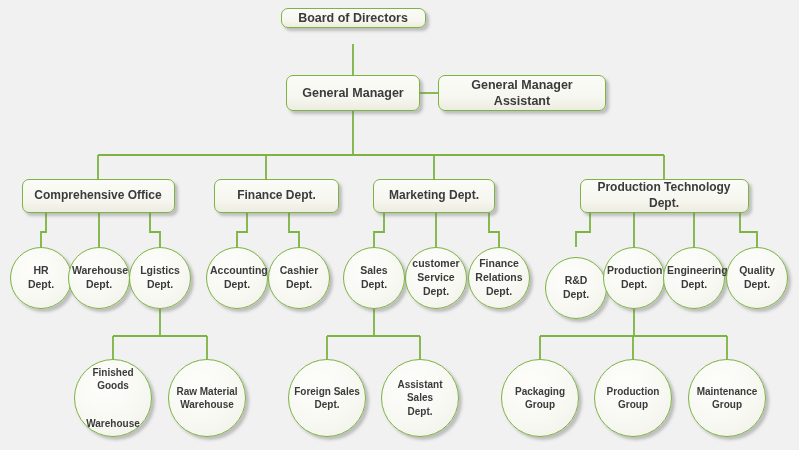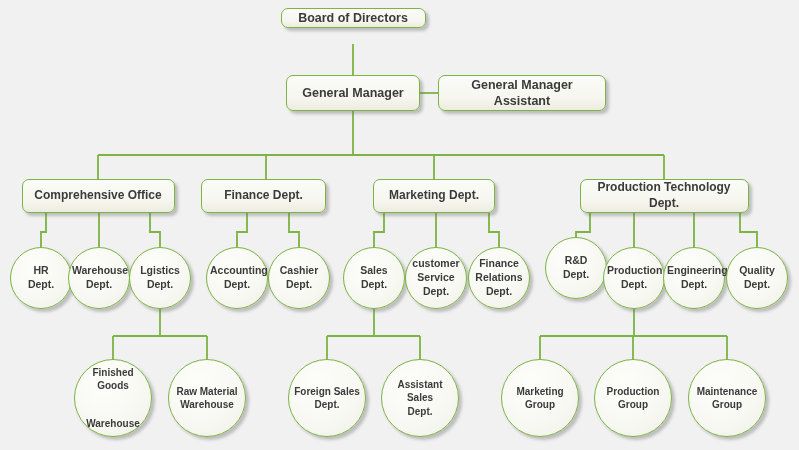--- a/index.html
+++ b/index.html
@@ -108,21 +108,21 @@
       </div>
       <div class="node box lvl1" style="left: 286px; top: 75px; width: 134px; height: 36px; border-color: rgb(124, 179, 66); color: rgb(59, 59, 59);">
         <span class="label">General Manager</span>
       </div>
       <div class="node box lvl1" style="left: 438px; top: 75px; width: 168px; height: 36px; border-color: rgb(124, 179, 66); color: rgb(59, 59, 59);">
         <span class="label">General Manager Assistant</span>
       </div>
       <div class="node box lvl2" style="left: 21.5px; top: 179px; width: 153px; height: 34px; border-color: rgb(124, 179, 66); color: rgb(59, 59, 59);">
         <span class="label">Comprehensive Office</span>
       </div>
-      <div class="node box lvl2" style="left: 201px; top: 179px; width: 125px; height: 34px; border-color: rgb(124, 179, 66); color: rgb(59, 59, 59);">
+      <div class="node box lvl2" style="left: 214px; top: 179px; width: 125px; height: 34px; border-color: rgb(124, 179, 66); color: rgb(59, 59, 59);">
         <span class="label">Finance Dept.</span>
       </div>
       <div class="node box lvl2" style="left: 373px; top: 179px; width: 122px; height: 34px; border-color: rgb(124, 179, 66); color: rgb(59, 59, 59);">
         <span class="label">Marketing Dept.</span>
       </div>
       <div class="node box lvl2" style="left: 579.5px; top: 179px; width: 169px; height: 34px; border-color: rgb(124, 179, 66); color: rgb(59, 59, 59);">
         <span class="label">Production Technology Dept.</span>
       </div>
       <div class="node circle lvl3" style="left: 10px; top: 247px; width: 62px; height: 62px; border-color: rgb(124, 179, 66); color: rgb(59, 59, 59);">
         <span class="label">HR</span>
@@ -151,21 +151,21 @@
       <div class="node circle lvl3" style="left: 405px; top: 247px; width: 62px; height: 62px; border-color: rgb(124, 179, 66); color: rgb(59, 59, 59);">
         <span class="label">customer</span>
         <span class="label">Service</span>
         <span class="label">Dept.</span>
       </div>
       <div class="node circle lvl3" style="left: 468px; top: 247px; width: 62px; height: 62px; border-color: rgb(124, 179, 66); color: rgb(59, 59, 59);">
         <span class="label">Finance</span>
         <span class="label">Relations</span>
         <span class="label">Dept.</span>
       </div>
-      <div class="node circle lvl3" style="left: 545px; top: 237px; width: 62px; height: 62px; border-color: rgb(124, 179, 66); color: rgb(59, 59, 59); text-align: center;">
+      <div class="node circle lvl3" style="left: 545px; top: 257px; width: 62px; height: 62px; border-color: rgb(124, 179, 66); color: rgb(59, 59, 59); text-align: center;">
         <span class="label">R&amp;D</span>
         <span class="label">Dept.</span>
       </div>
       <div class="node circle lvl3" style="left: 603px; top: 247px; width: 62px; height: 62px; border-color: rgb(124, 179, 66); color: rgb(59, 59, 59);">
         <span class="label">Production</span>
         <span class="label">Dept.</span>
       </div>
       <div class="node circle lvl3" style="left: 663px; top: 247px; width: 62px; height: 62px; border-color: rgb(124, 179, 66); color: rgb(59, 59, 59);">
         <span class="label">Engineering</span>
         <span class="label">Dept.</span>
@@ -184,21 +184,21 @@
       </div>
       <div class="node circle lvl4" style="left: 288px; top: 359px; width: 78px; height: 78px; border-color: rgb(124, 179, 66); color: rgb(59, 59, 59);">
         <span class="label">Foreign Sales</span>
         <span class="label">Dept.</span>
       </div>
       <div class="node circle lvl4" style="left: 381px; top: 359px; width: 78px; height: 78px; border-color: rgb(124, 179, 66); color: rgb(59, 59, 59);">
         <span class="label">Assistant Sales</span>
         <span class="label">Dept.</span>
       </div>
       <div class="node circle lvl4" style="left: 501px; top: 359px; width: 78px; height: 78px; border-color: rgb(124, 179, 66); color: rgb(59, 59, 59);">
-        <span class="label">Marketing</span>
+        <span class="label">Packaging</span>
         <span class="label">Group</span>
       </div>
       <div class="node circle lvl4" style="left: 594px; top: 359px; width: 78px; height: 78px; border-color: rgb(124, 179, 66); color: rgb(59, 59, 59);">
         <span class="label">Production</span>
         <span class="label">Group</span>
       </div>
       <div class="node circle lvl4" style="left: 688px; top: 359px; width: 78px; height: 78px; border-color: rgb(124, 179, 66); color: rgb(59, 59, 59);">
         <span class="label">Maintenance</span>
         <span class="label">Group</span>
       </div>

